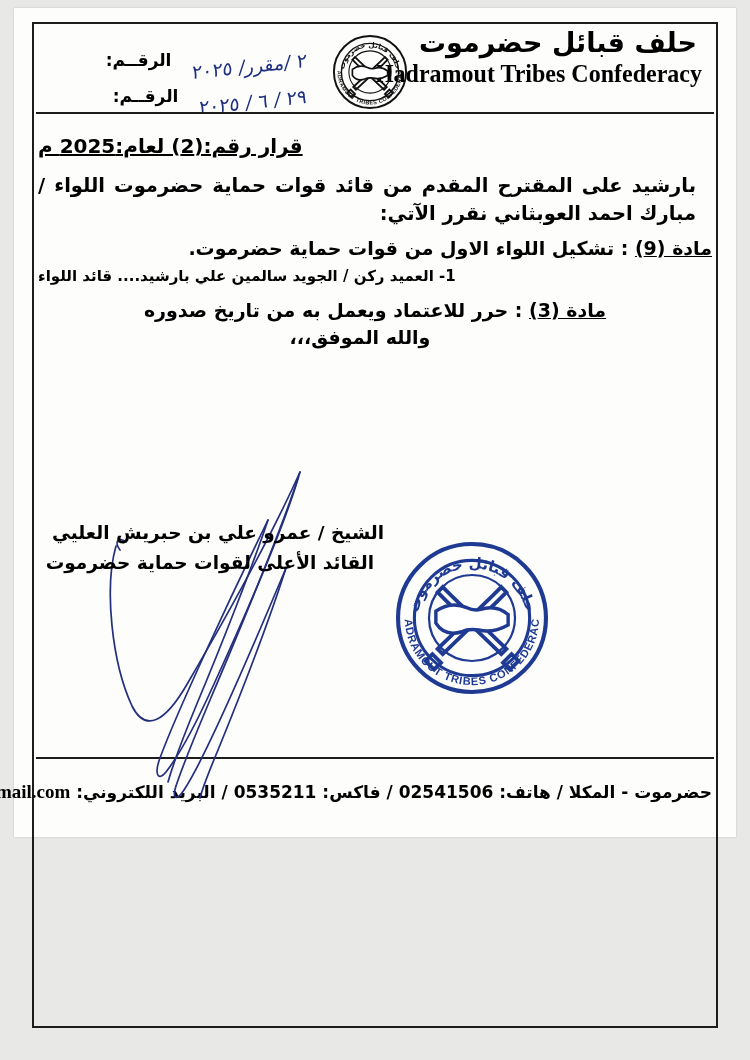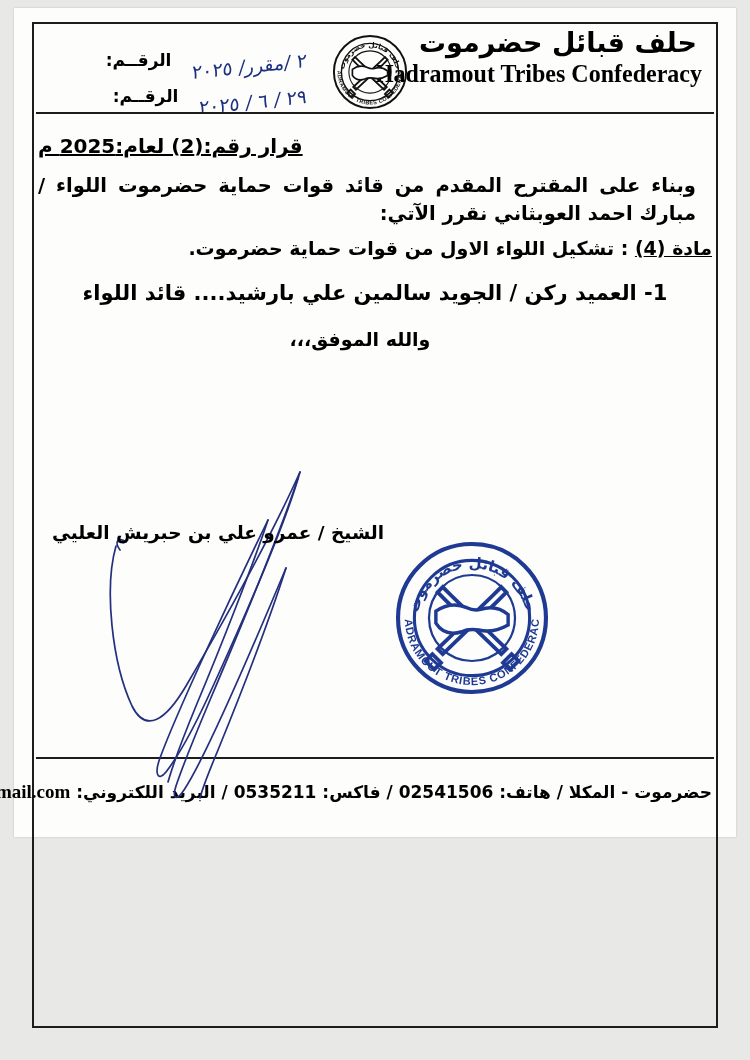--- a/index.html
+++ b/index.html
@@ -162,25 +162,25 @@
     font-weight: bold;
     line-height: 1.5;
     margin: 0 0 2px 0;
     white-space: nowrap;
   }
   .art-tag {
     text-decoration: underline;
   }
 
   .member {
-    font-size: 21px;
+    font-size: 15px;
     font-weight: bold;
     line-height: 1.5;
-    margin: 16px;
-    text-align: center;
+    margin: 0;
+    text-align: left;
     white-space: nowrap;
   }
   #members { margin-top: 3px; }
 
   .art3-line {
     font-size: 19px;
     font-weight: bold;
     line-height: 1.45;
     margin: 0;
     white-space: nowrap;
@@ -317,52 +317,56 @@
     </div>
   </div>
 
   <div class="hdr-rule"></div>
 
   <div id="body-area">
 
     <div id="decision-title">قرار رقم:(2) لعام:2025 م</div>
 
 
-    <p class="para para-indent">وبناء على المقترح المقدم من قائد قوات حماية حضرموت اللواء / مبارك احمد العوبثاني نقرر الآتي:</p>
+    <p class="para para-indent">بارشيد على المقترح المقدم من قائد قوات حماية حضرموت اللواء / مبارك احمد العوبثاني نقرر الآتي:</p>
 
     <p class="article">
-      <span class="art-tag">مادة (4)</span><span> : تشكيل اللواء الاول من قوات حماية حضرموت.</span>
+      <span class="art-tag">مادة (9)</span><span> : تشكيل اللواء الاول من قوات حماية حضرموت.</span>
     </p>
 
 
     <div id="members">
       <p class="member">1- العميد ركن / الجويد سالمين علي بارشيد.... قائد اللواء</p>
     </div>
 
     <div id="art3-wrap">
+      <p class="art3-line" id="art3-a">
+        <span class="art-tag">مادة (3)</span><span> : حرر للاعتماد ويعمل به من تاريخ صدوره</span>
+      </p>
       <p class="art3-line" id="art3-b">والله الموفق،،،</p>
     </div>
   </div>
 
   <svg id="scrawl" viewBox="0 0 330 370" aria-hidden="true">
     <g fill="none" stroke="#24307e" stroke-width="1.7" stroke-linecap="round">
       <path d="M 62,108 C 50,150 58,225 78,268 C 92,296 112,282 132,248
                C 160,200 212,110 246,34"></path>
       <path d="M 246,34 C 232,84 192,176 160,246 C 142,286 126,316 112,334
                C 104,344 100,336 106,320 C 122,276 176,160 214,82"></path>
       <path d="M 214,82 C 200,124 168,206 142,268 C 128,302 118,330 114,344"></path>
       <path d="M 244,40 C 226,96 184,196 156,262 C 140,300 128,330 122,348
                C 118,360 122,364 130,352 C 150,322 196,216 232,130"></path>
       <path d="M 232,130 C 216,180 186,258 164,312 C 154,336 148,352 146,360"></path>
       <path d="M 66,112 C 60,104 64,98 72,104"></path>
     </g>
   </svg>
 
   <div id="sign-block">
     <div class="sign-line" id="sign-l1">الشيخ / عمرو علي بن حبريش العليي</div>
+    <div class="sign-line" id="sign-l2">القائد الأعلى لقوات حماية حضرموت</div>
   </div>
 
   <div id="stamp">
     <svg viewBox="0 0 100 100" width="172" height="172" aria-hidden="true">
       <defs>
         <path id="arcTopS" d="M 18,53 A 32,32 0 0 1 82,53"></path>
         <path id="arcBotS" d="M 11,50 A 39,39 0 0 0 89,50"></path>
       </defs>
       <circle cx="50" cy="50" r="43" fill="none" stroke="#1f3a93" stroke-width="2.4"></circle>
       <circle cx="50" cy="50" r="33.5" fill="none" stroke="#1f3a93" stroke-width="1.8"></circle>

